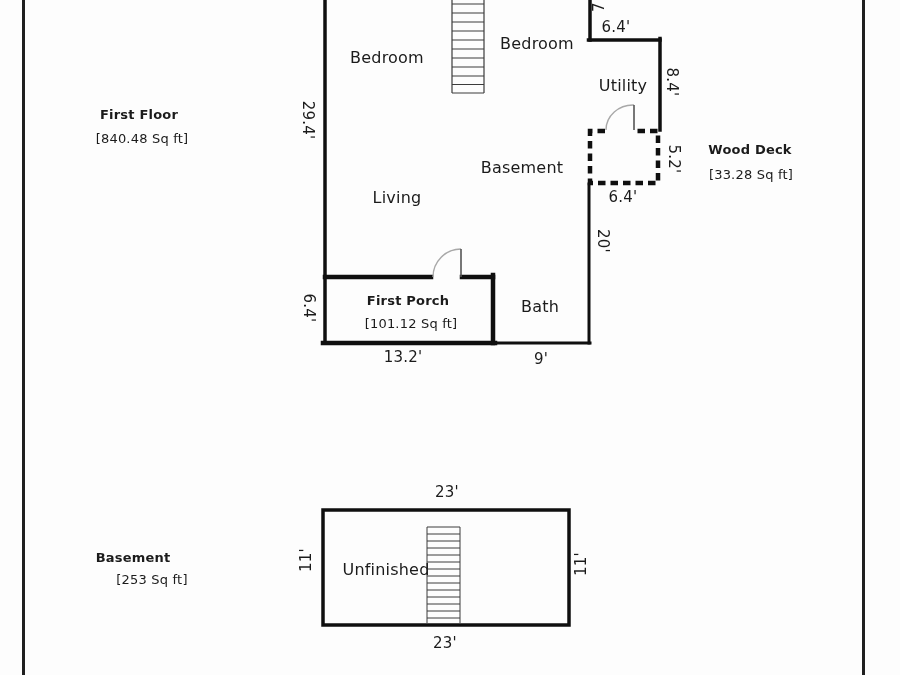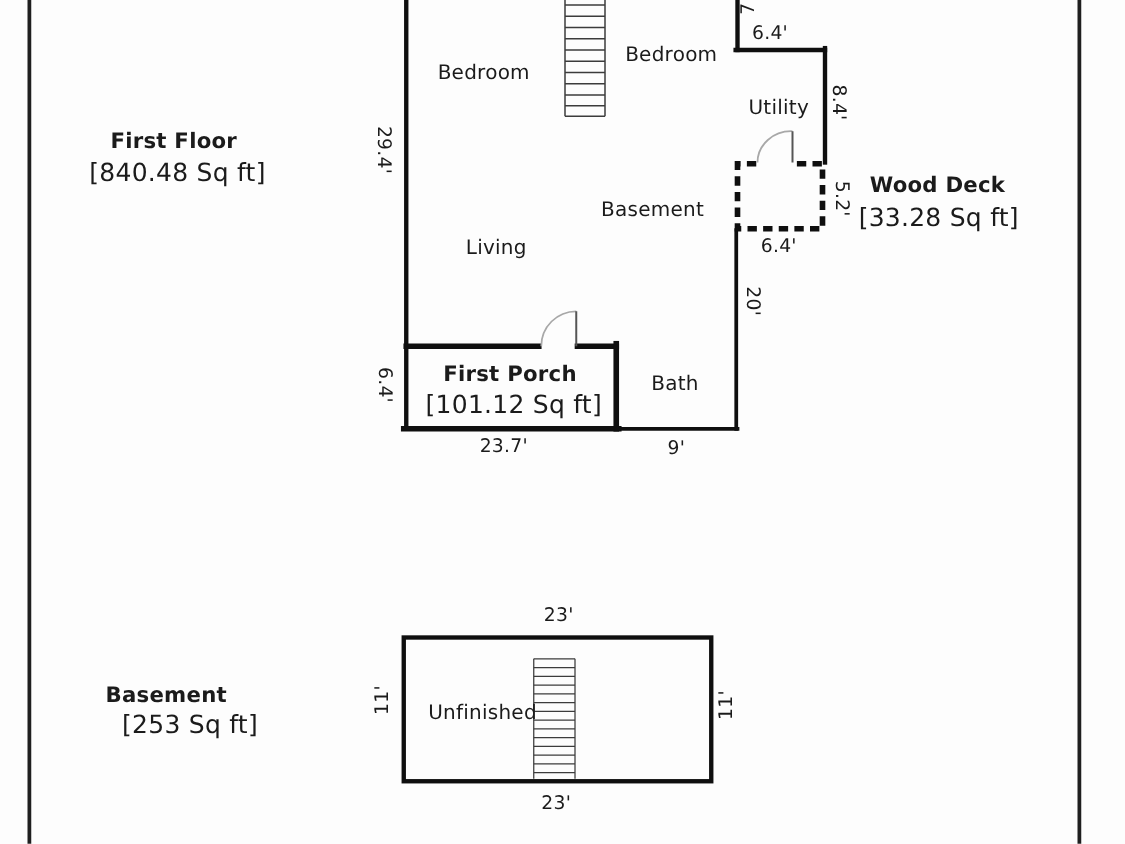--- a/index.html
+++ b/index.html
@@ -14,22 +14,22 @@
   #border-right{left:862px;}
   svg{position:absolute;left:0;top:0;}
   .label{
     position:absolute;white-space:nowrap;
     transform:translate(-50%,-50%);
     font-size:16px;line-height:1;letter-spacing:.2px;
   }
   .dim{font-size:15px;}
   .rot-cw{transform:translate(-50%,-50%) rotate(90deg);}
   .rot-ccw{transform:translate(-50%,-50%) rotate(-90deg);}
-  .title{font-weight:bold;font-size:17px;}
-  .area{font-size:20px;}
+  .title{font-weight:bold;font-size:13px;}
+  .area{font-size:13px;}
 </style>
 </head>
 <body>
 
 <div id="border-left" class="page-border"></div>
 <div id="border-right" class="page-border"></div>
 
 <svg width="900" height="675" viewBox="0 0 900 675">
 
   <g stroke="#0f0f0f" fill="none" stroke-linecap="square">
@@ -95,21 +95,21 @@
 <div class="label area" style="left:751px;top:174px">[33.28 Sq ft]</div>
 
 <div class="label dim" style="left:616px;top:27px">6.4'</div>
 <div class="label dim rot-ccw" style="left:599px;top:7px">7</div>
 <div class="label dim rot-cw" style="left:671px;top:82px">8.4'</div>
 <div class="label dim rot-cw" style="left:673px;top:159px">5.2'</div>
 <div class="label dim" style="left:623px;top:197px">6.4'</div>
 <div class="label dim rot-cw" style="left:602px;top:241px">20'</div>
 <div class="label dim rot-cw" style="left:307px;top:120px">29.4'</div>
 <div class="label dim rot-cw" style="left:308px;top:308px">6.4'</div>
-<div class="label dim" style="left:403px;top:357px">23.7'</div>
+<div class="label dim" style="left:403px;top:357px">13.2'</div>
 <div class="label dim" style="left:541px;top:359px">9'</div>
 
 <div class="label title" style="left:133px;top:557px">Basement</div>
 <div class="label area" style="left:152px;top:579px">[253 Sq ft]</div>
 <div class="label" style="left:386px;top:570px">Unfinished</div>
 
 <div class="label dim" style="left:447px;top:492px">23'</div>
 <div class="label dim" style="left:445px;top:643px">23'</div>
 <div class="label dim rot-ccw" style="left:306px;top:560px">11'</div>
 <div class="label dim rot-ccw" style="left:581px;top:564px">11'</div>

